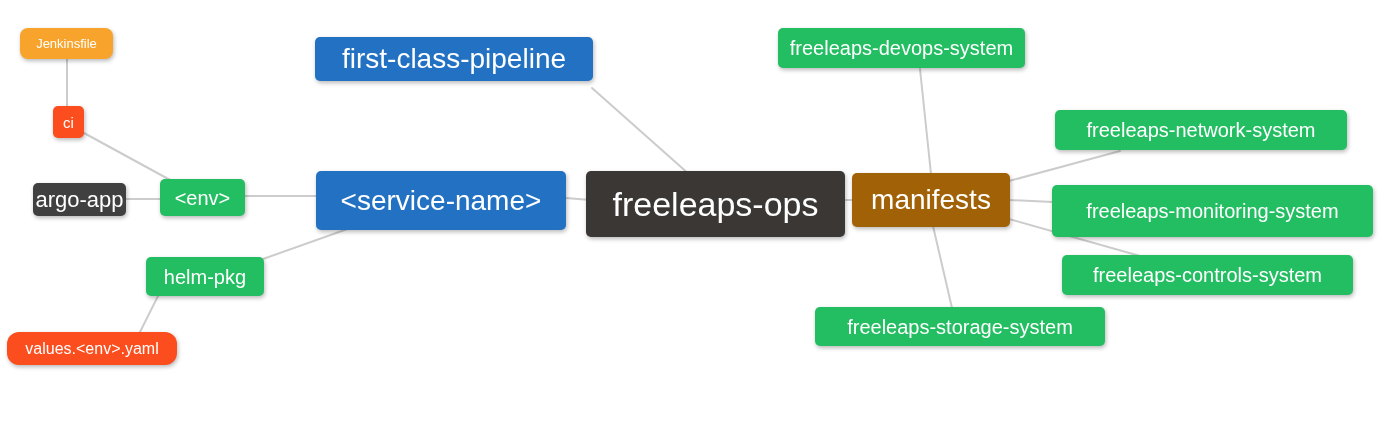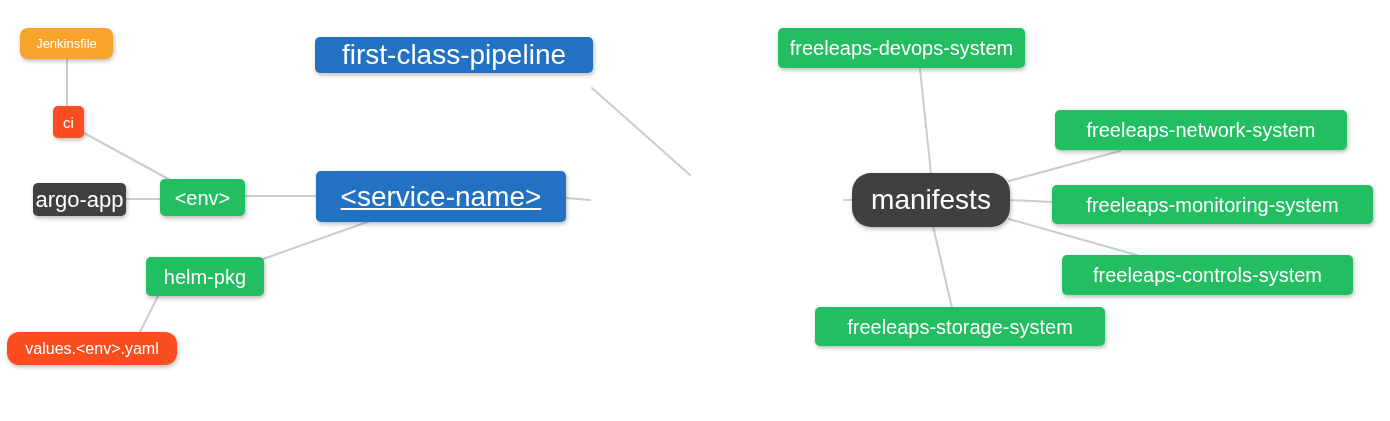--- a/index.html
+++ b/index.html
@@ -51,27 +51,28 @@
       <line x1="140" y1="332" x2="158" y2="296" stroke="#cccccc" stroke-width="2" stroke-linecap="round"></line>
       <line x1="592" y1="88" x2="690" y2="175" stroke="#cccccc" stroke-width="2" stroke-linecap="round"></line>
       <line x1="566" y1="198" x2="590" y2="200" stroke="#cccccc" stroke-width="2" stroke-linecap="round"></line>
       <line x1="844" y1="200" x2="854" y2="200" stroke="#cccccc" stroke-width="2" stroke-linecap="round"></line>
       <line x1="931" y1="174" x2="920" y2="69" stroke="#cccccc" stroke-width="2" stroke-linecap="round"></line>
       <line x1="1009" y1="181" x2="1120" y2="151" stroke="#cccccc" stroke-width="2" stroke-linecap="round"></line>
       <line x1="1009" y1="200" x2="1053" y2="202" stroke="#cccccc" stroke-width="2" stroke-linecap="round"></line>
       <line x1="1009" y1="219" x2="1140" y2="256" stroke="#cccccc" stroke-width="2" stroke-linecap="round"></line>
       <line x1="933" y1="226" x2="952" y2="308" stroke="#cccccc" stroke-width="2" stroke-linecap="round"></line>
     </svg>
-    <div class="node role-branch" style="left: 315px; top: 37px; width: 278px; height: 36px; font-size: 28px; background: rgb(34, 113, 195);">first-class-pipeline</div>
-    <div class="node role-branch" style="left: 316px; top: 171px; width: 250px; height: 51px; font-size: 28px; background: rgb(34, 113, 195); text-decoration: underline;">&lt;service-name&gt;</div>
-    <div class="node role-branch" style="left: 852px; top: 173px; width: 158px; height: 54px; font-size: 28px; background: #404040; border-radius: 19px;">manifests</div>
+<div class="node role-root" style="left: 586px; top: 171px; width: 259px; height: 66px; font-size: 34px; background: rgb(58, 55, 53);">freeleaps-ops</div>
+    <div class="node role-branch" style="left: 315px; top: 37px; width: 278px; height: 44px; font-size: 28px; background: rgb(34, 113, 195);">first-class-pipeline</div>
+    <div class="node role-branch" style="left: 316px; top: 171px; width: 250px; height: 59px; font-size: 28px; background: rgb(34, 113, 195);">&lt;service-name&gt;</div>
+    <div class="node role-branch" style="left: 852px; top: 173px; width: 158px; height: 54px; font-size: 28px; background: #a16207;">manifests</div>
     <div class="node role-leaf" style="left: 160px; top: 179px; width: 85px; height: 37px; font-size: 20px; background: rgb(35, 190, 98);">&lt;env&gt;</div>
     <div class="node role-leaf" style="left: 146px; top: 257px; width: 118px; height: 39px; font-size: 20px; background: rgb(35, 190, 98);">helm-pkg</div>
     <div class="node role-alert" style="left: 53px; top: 106px; width: 31px; height: 32px; font-size: 15px; background: rgb(251, 77, 29);">ci</div>
     <div class="node role-alert" style="left: 33px; top: 183px; width: 93px; height: 33px; font-size: 22px; background: #404040;">argo-app</div>
     <div class="node role-warn" style="left: 20px; top: 28px; width: 93px; height: 31px; font-size: 13px; background: rgb(248, 164, 44); border-radius: 8px;">Jenkinsfile</div>
     <div class="node role-alert" style="left: 7px; top: 332px; width: 170px; height: 33px; font-size: 16px; background: rgb(251, 77, 29); border-radius: 12px;">values.&lt;env&gt;.yaml</div>
     <div class="node role-leaf" style="left: 778px; top: 28px; width: 247px; height: 40px; font-size: 20px; background: rgb(35, 190, 98);">freeleaps-devops-system</div>
     <div class="node role-leaf" style="left: 1055px; top: 110px; width: 292px; height: 40px; font-size: 20px; background: rgb(35, 190, 98);">freeleaps-network-system</div>
-    <div class="node role-leaf" style="left: 1052px; top: 185px; width: 321px; height: 39px; font-size: 20px; background: rgb(35, 190, 98);">freeleaps-monitoring-system</div>
+    <div class="node role-leaf" style="left: 1052px; top: 185px; width: 321px; height: 52px; font-size: 20px; background: rgb(35, 190, 98);">freeleaps-monitoring-system</div>
     <div class="node role-leaf" style="left: 1062px; top: 255px; width: 291px; height: 40px; font-size: 20px; background: rgb(35, 190, 98);">freeleaps-controls-system</div>
     <div class="node role-leaf" style="left: 815px; top: 307px; width: 290px; height: 39px; font-size: 20px; background: rgb(35, 190, 98);">freeleaps-storage-system</div>
   </div>
 
 </body></html>

